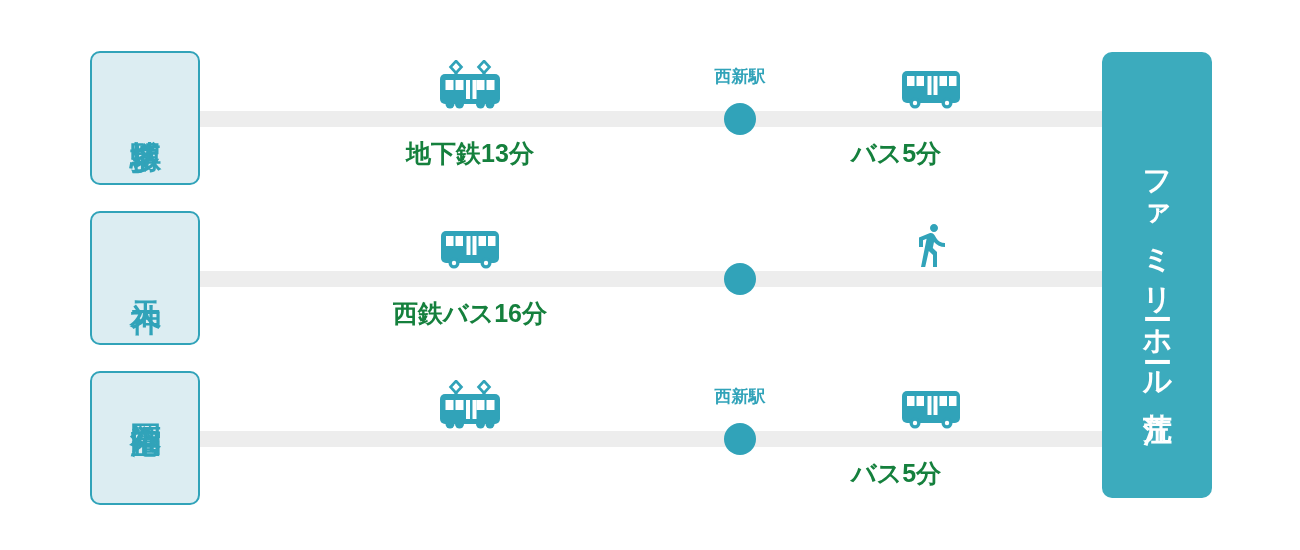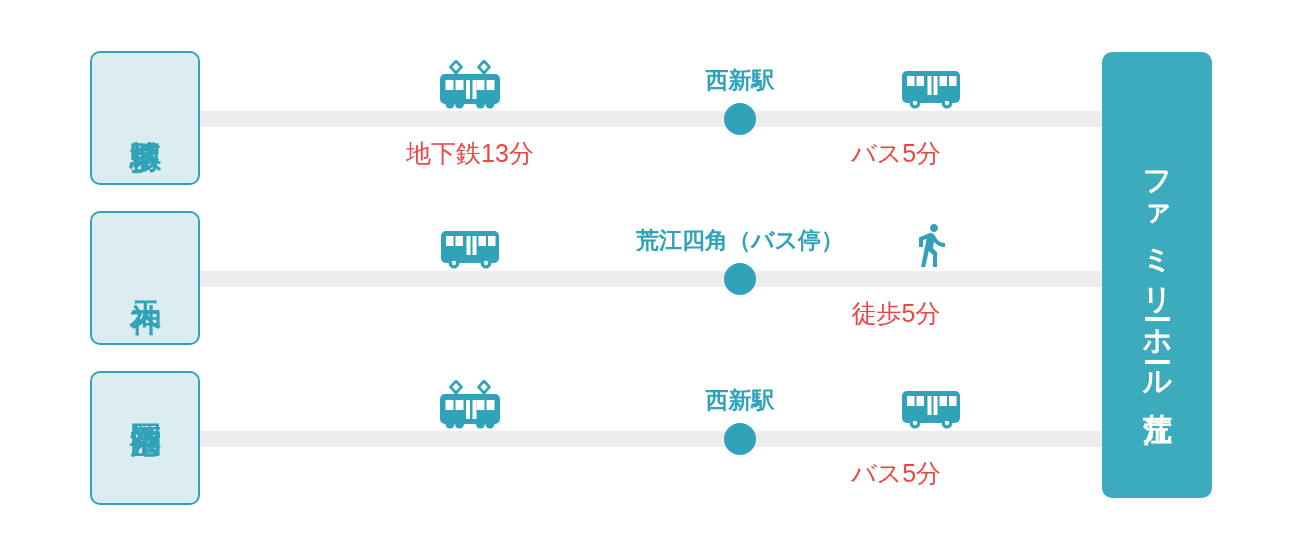--- a/index.html
+++ b/index.html
@@ -29,27 +29,27 @@
   .origin-text.two-col{height:80px;letter-spacing:1px;}
 
   .icon-slot{
     position:absolute;top:58px;transform:translate(-50%,-100%);z-index:1;
     display:flex;align-items:flex-end;justify-content:center;
   }
   .slot-leg1{left:470px;} .slot-leg2{left:931px;}
 
   .leg-label{
     position:absolute;top:86px;transform:translateX(-50%);
-    color:#ef4444;font-size:25px;font-weight:400;white-space:nowrap;z-index:1;
+    color:#15803d;font-size:25px;font-weight:700;white-space:nowrap;z-index:1;
   }
   .leg-label.l1{left:470px;} .leg-label.l2{left:896px;}
 
   .mid-label{
     position:absolute;left:740px;top:14px;transform:translateX(-50%);
-    color:#31a3b9;font-size:23px;font-weight:600;white-space:nowrap;z-index:1;
+    color:#31a3b9;font-size:17px;font-weight:600;white-space:nowrap;z-index:1;
   }
   .mid-dot{
     position:absolute;left:724px;top:52px;width:32px;height:32px;
     border-radius:50%;background:#31a3b9;z-index:1;
   }
 
   
   .dest-panel{
     position:absolute;left:1102px;top:52px;width:110px;height:446px;
     background:#3cabbd;border-radius:10px;z-index:3;
@@ -129,28 +129,27 @@
   <div class="route-row row2">
     <div class="track-line"></div>
     <div class="origin-box">
       <div class="origin-text">天神</div>
     </div>
     <div class="icon-slot slot-leg1">
       <svg width="58" height="38" viewBox="0 0 58 38">
           <use href="#icon-bus"></use>
         </svg>
     </div>
-    <div class="mid-label">荒江四角（バス停）</div>
+    <div class="leg-label l1">西鉄バス16分</div>
     <div class="mid-dot"></div>
     <div class="icon-slot slot-leg2">
       <svg width="48" height="48" viewBox="0 0 24 24">
           <use href="#icon-walk"></use>
         </svg>
     </div>
-    <div class="leg-label l2">徒歩5分</div>
   </div>
 
   <div class="route-row row3">
     <div class="track-line"></div>
     <div class="origin-box">
       <div class="origin-text two-col">福岡空港</div>
     </div>
     <div class="icon-slot slot-leg1">
       <svg width="60" height="49" viewBox="0 0 60 49">
           <use href="#icon-train"></use>

